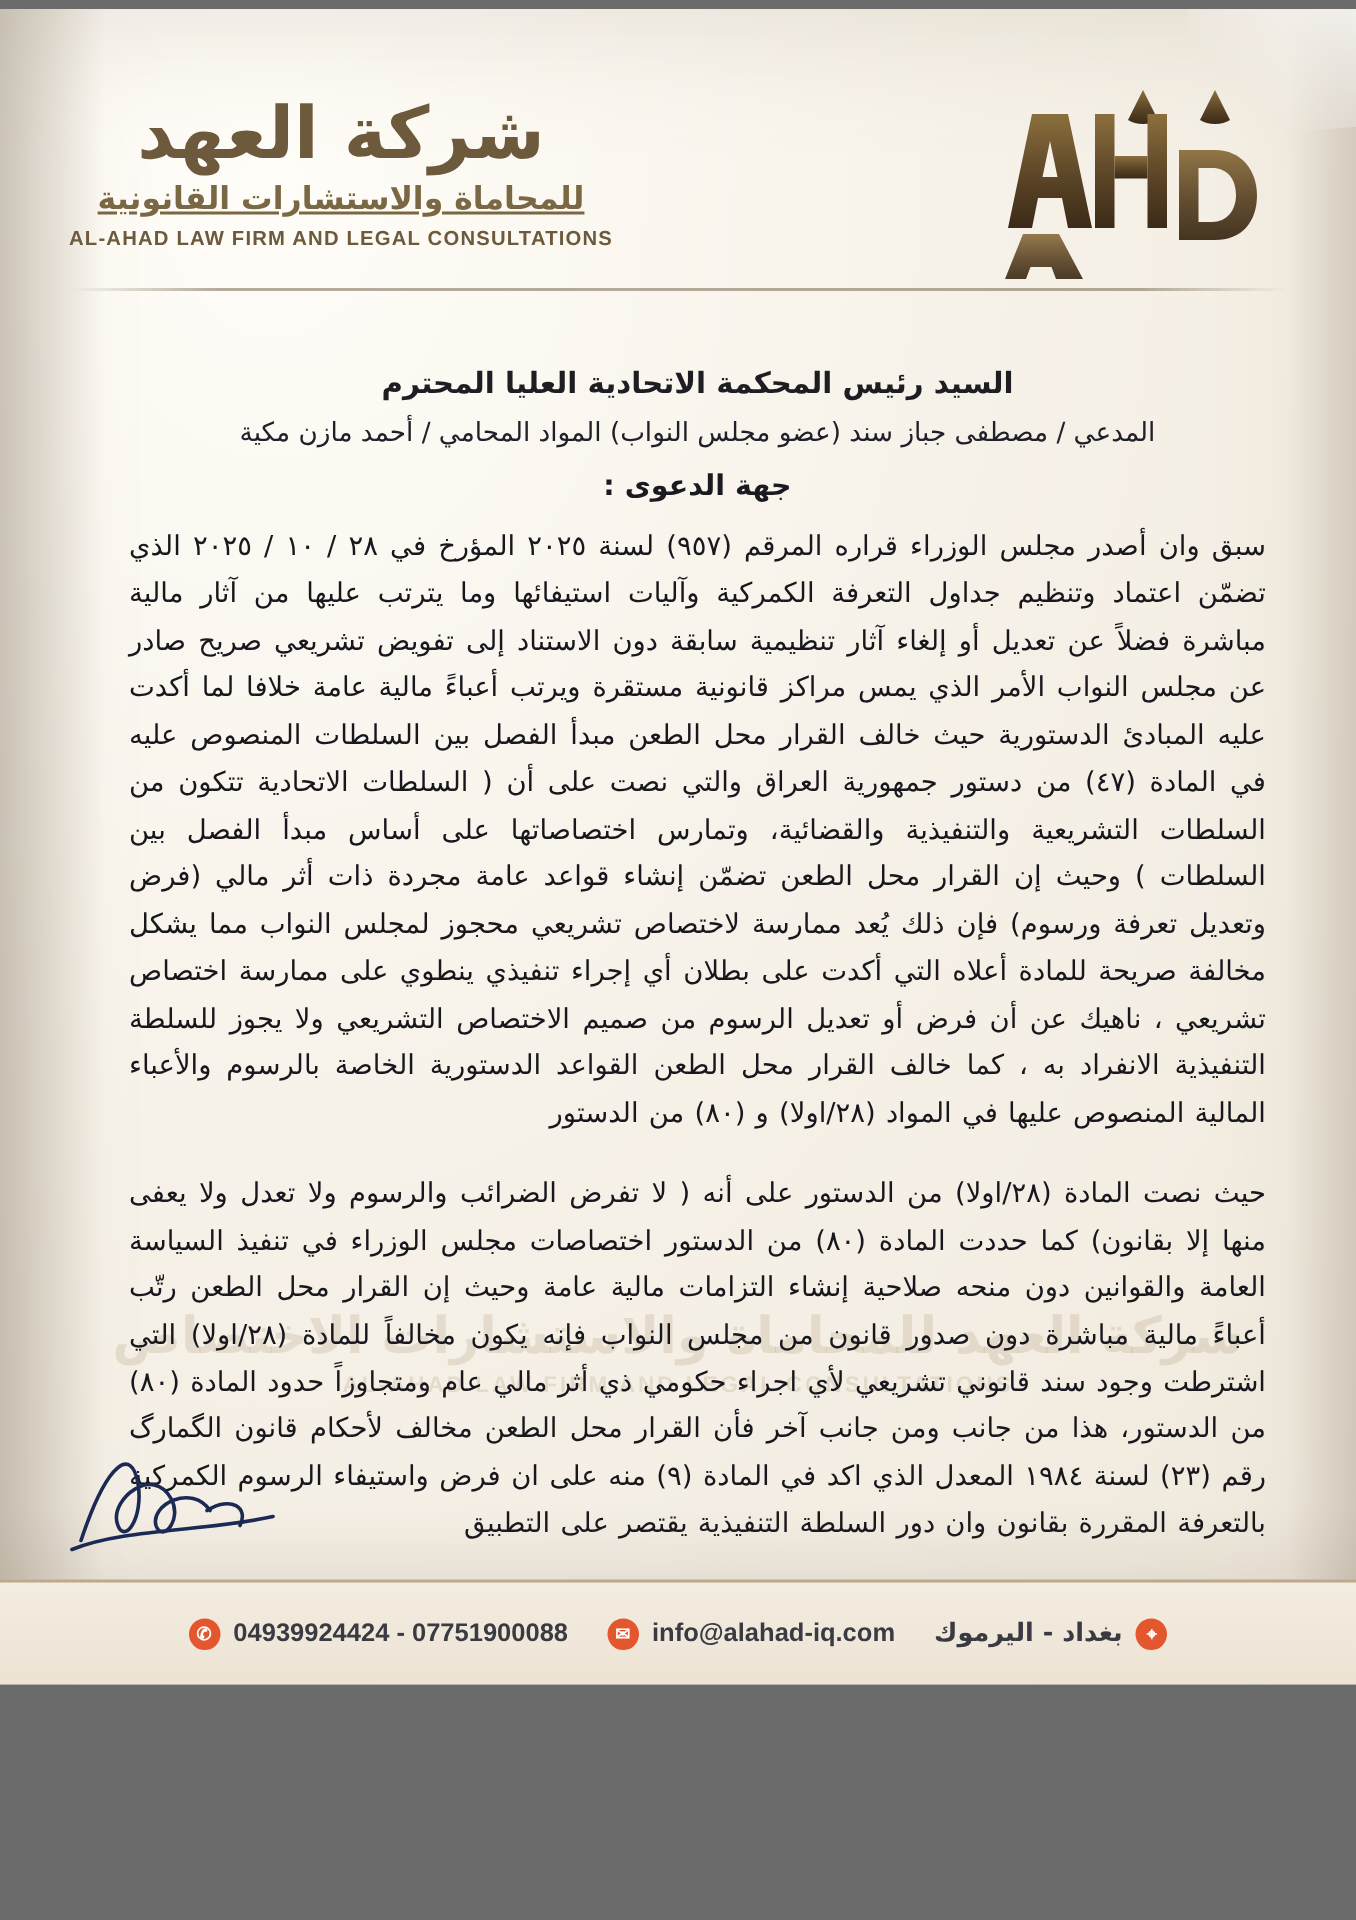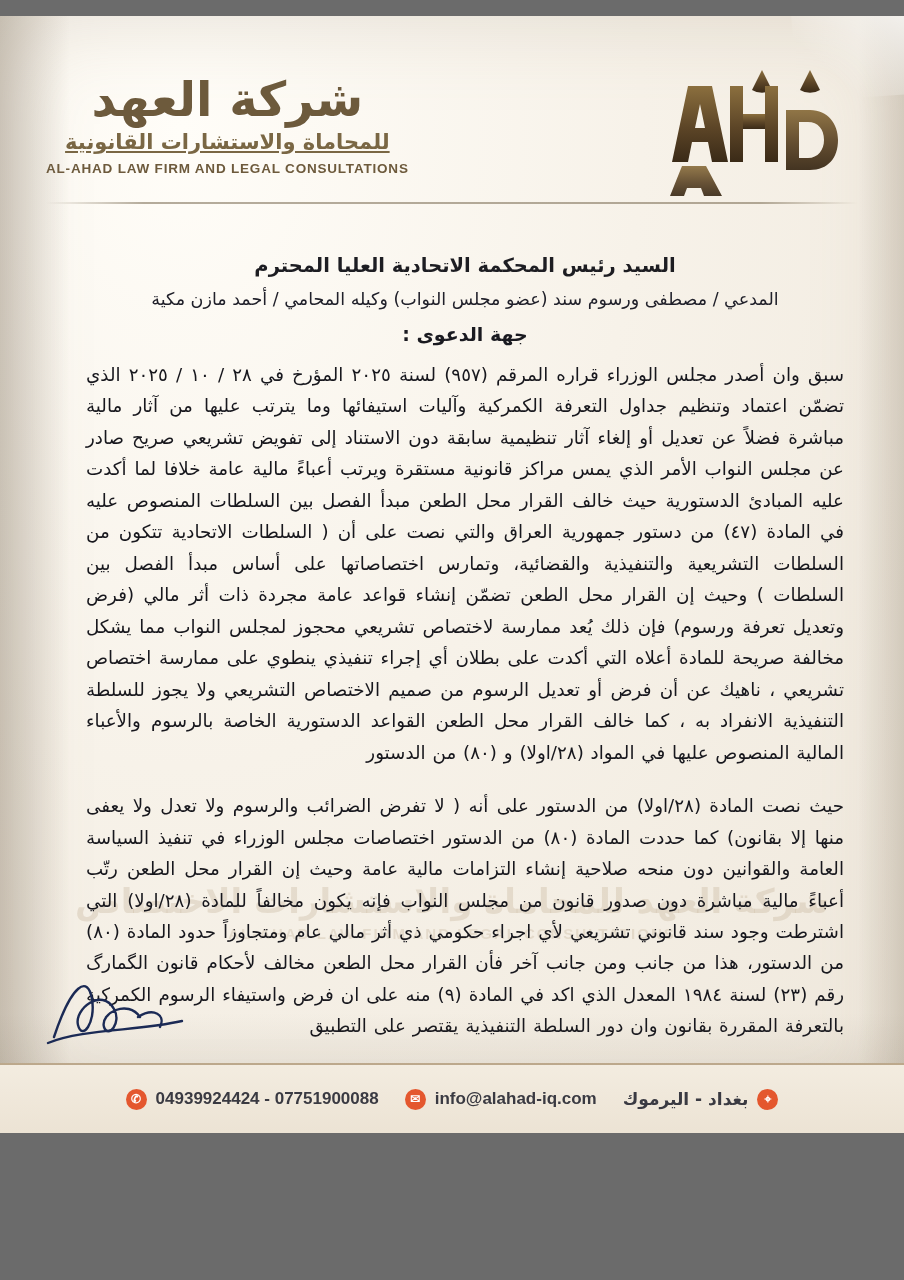--- a/index.html
+++ b/index.html
@@ -7,21 +7,21 @@
     padding: 0;
     background: #6b6b6b;
   }
   body {
     font-family: "DejaVu Sans", sans-serif;
   }
   .page {
     position: relative;
     width: 904px;
     height: 1117px;
-    margin: 16px auto;
+    margin: 6px auto;
     overflow: hidden;
     background:
       radial-gradient(ellipse at 20% 10%, #fffdf8 0%, #f7f2e9 45%, #efe8dc 100%);
     box-shadow: inset 0 0 90px rgba(150,135,110,0.25);
   }
   
   .paper-shade-left {
     position: absolute;
     left: 0; top: 0; bottom: 0;
     width: 70px;
@@ -288,21 +288,21 @@
 
   <div class="watermark">
     <div>شركة العهد للمحاماة والاستشارات الاختصاص</div>
     <div class="wm-en">AL-AHAD LAW FIRM AND LEGAL CONSULTATIONS</div>
   </div>
 
   <div class="doc-body">
 
     <div class="title-block">
       <div class="addressee">السيد رئيس المحكمة الاتحادية العليا المحترم</div>
-      <div class="party-line">المدعي / مصطفى ورسوم سند (عضو مجلس النواب) وكيله المحامي / أحمد مازن مكية</div>
+      <div class="party-line">المدعي / مصطفى جباز سند (عضو مجلس النواب) المواد المحامي / أحمد مازن مكية</div>
       <div class="subject">جهة الدعوى :</div>
     </div>
 
     <p class="para p1">سبق وان أصدر مجلس الوزراء قراره المرقم (٩٥٧) لسنة ٢٠٢٥ المؤرخ في ٢٨ / ١٠ / ٢٠٢٥ الذي تضمّن اعتماد وتنظيم جداول التعرفة الكمركية وآليات استيفائها وما يترتب عليها من آثار مالية مباشرة فضلاً عن تعديل أو إلغاء آثار تنظيمية سابقة دون الاستناد إلى تفويض تشريعي صريح صادر عن مجلس النواب الأمر الذي يمس مراكز قانونية مستقرة ويرتب أعباءً مالية عامة خلافا لما أكدت عليه المبادئ الدستورية حيث خالف القرار محل الطعن مبدأ الفصل بين السلطات المنصوص عليه في المادة (٤٧) من دستور جمهورية العراق والتي نصت على أن ( السلطات الاتحادية تتكون من السلطات التشريعية والتنفيذية والقضائية، وتمارس اختصاصاتها على أساس مبدأ الفصل بين السلطات ) وحيث إن القرار محل الطعن تضمّن إنشاء قواعد عامة مجردة ذات أثر مالي (فرض وتعديل تعرفة ورسوم) فإن ذلك يُعد ممارسة لاختصاص تشريعي محجوز لمجلس النواب مما يشكل مخالفة صريحة للمادة أعلاه التي أكدت على بطلان أي إجراء تنفيذي ينطوي على ممارسة اختصاص تشريعي ، ناهيك عن أن فرض أو تعديل الرسوم من صميم الاختصاص التشريعي ولا يجوز للسلطة التنفيذية الانفراد به ، كما خالف القرار محل الطعن القواعد الدستورية الخاصة بالرسوم والأعباء المالية المنصوص عليها في المواد (٢٨/اولا) و (٨٠) من الدستور</p>
     <p class="para p2">حيث نصت المادة (٢٨/اولا) من الدستور على أنه ( لا تفرض الضرائب والرسوم ولا تعدل ولا يعفى منها إلا بقانون) كما حددت المادة (٨٠) من الدستور اختصاصات مجلس الوزراء في تنفيذ السياسة العامة والقوانين دون منحه صلاحية إنشاء التزامات مالية عامة وحيث إن القرار محل الطعن رتّب أعباءً مالية مباشرة دون صدور قانون من مجلس النواب فإنه يكون مخالفاً للمادة (٢٨/اولا) التي اشترطت وجود سند قانوني تشريعي لأي اجراء حكومي ذي أثر مالي عام ومتجاوزاً حدود المادة (٨٠) من الدستور، هذا من جانب ومن جانب آخر فأن القرار محل الطعن مخالف لأحكام قانون الگمارگ رقم (٢٣) لسنة ١٩٨٤ المعدل الذي اكد في المادة (٩) منه على ان فرض واستيفاء الرسوم الكمركية بالتعرفة المقررة بقانون وان دور السلطة التنفيذية يقتصر على التطبيق</p>
   </div>
 
   <div class="signature">
     <svg width="170" height="90" viewBox="0 0 170 90" aria-hidden="true">
       <g fill="none" stroke="#1b2a55" stroke-width="2.4" stroke-linecap="round">

